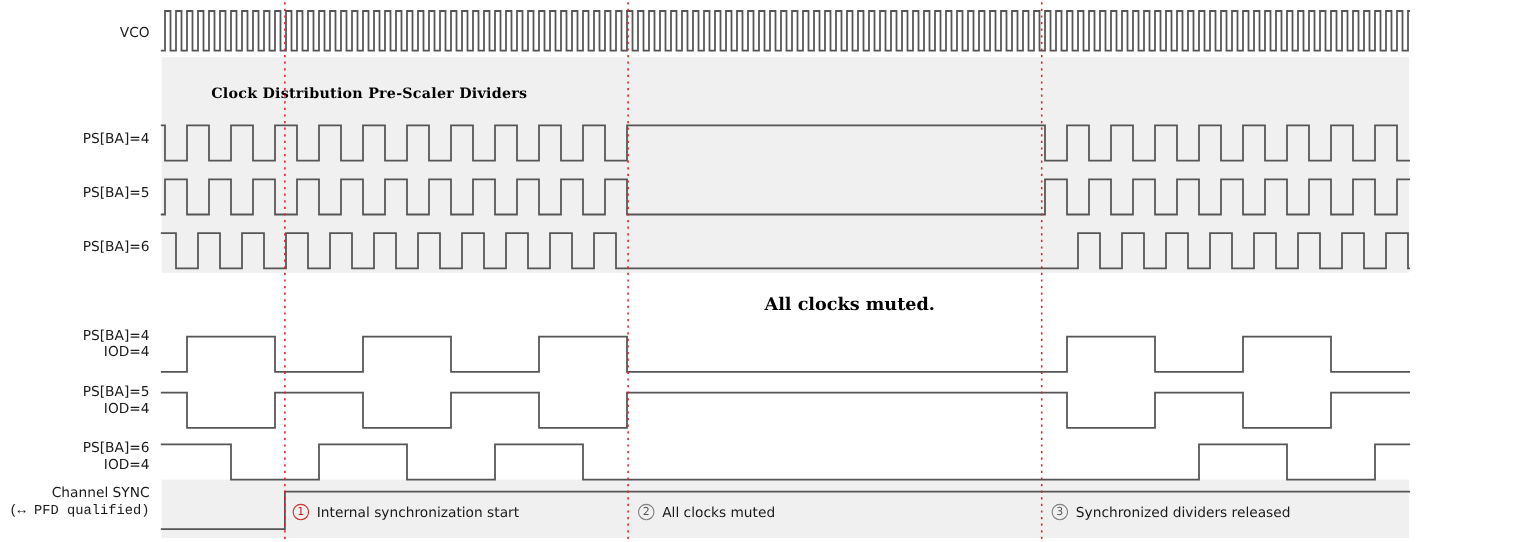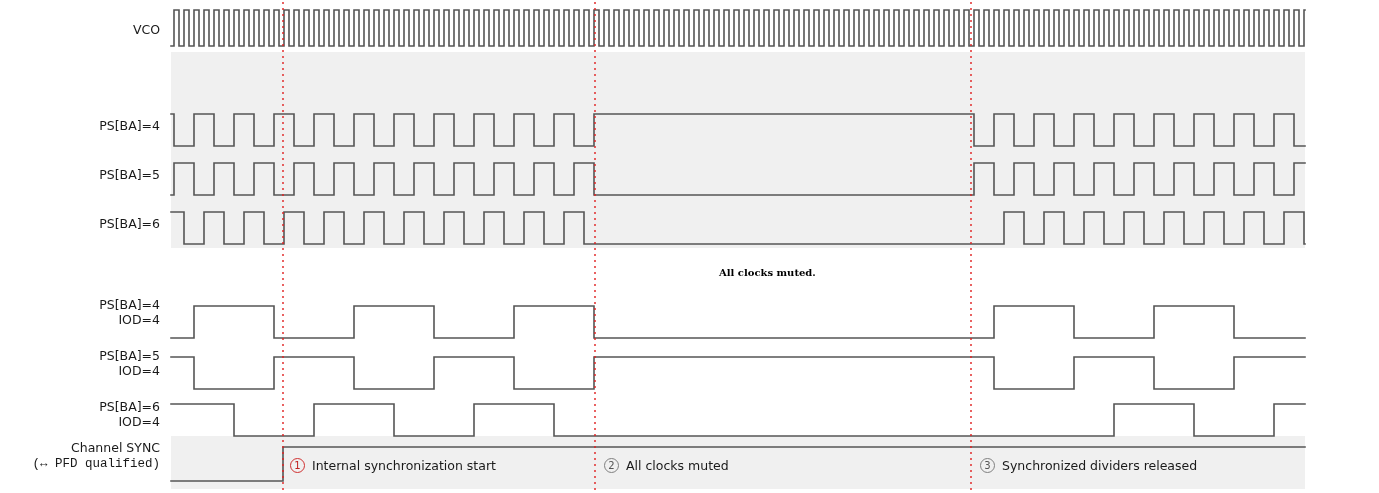--- a/index.html
+++ b/index.html
@@ -11,21 +11,20 @@
     width: 1379px;
     height: 493px;
     font-family: "DejaVu Sans", sans-serif;
     overflow: hidden;
   }
   #root {
     position: relative;
     width: 1094px;
     height: 493px;
     background: #ffffff;
-    margin-left: 24px;
   }
   .panel-bg {
     position: absolute;
     background: #f0f0f0;
   }
   .row-label {
     position: absolute;
     text-align: right;
     font-size: 12.5px;
     color: #1a1a1a;
@@ -70,21 +69,21 @@
     color: #c02020;
     line-height: 1;
     box-sizing: border-box;
   }
   .marker-num.grey {
     border-color: #808080;
     color: #555555;
   }
   .muted-note {
     position: absolute;
-    font-size: 10px;
+    font-size: 16px;
     font-weight: bold;
     color: #000000;
     font-family: "DejaVu Serif", serif;
     white-space: nowrap;
   }
 </style>
 </head>
 <body>
 
 <div id="root">
@@ -103,20 +102,21 @@
 
   <div class="row-label" style="left:0px; top:348px; width:136px;">PS[BA]=5</div>
   <div class="row-label" style="left:0px; top:363px; width:136px;">IOD=4</div>
 
   <div class="row-label" style="left:0px; top:399px; width:136px;">PS[BA]=6</div>
   <div class="row-label" style="left:0px; top:414px; width:136px;">IOD=4</div>
 
   <div class="row-label" style="left:0px; top:440px; width:136px;">Channel SYNC</div>
   <div class="row-label" style="left:0px; top:457px; width:136px;font-family:Liberation Mono, monospace;">(↔ PFD qualified)</div>
 
+  <div class="section-title" style="left:192px; top:78px;">Clock Distribution Pre-Scaler Dividers</div>
   <div class="muted-note" style="left:695px; top:267px;">All clocks muted.</div>
 
   <svg class="wave-svg" width="1379" height="493" viewBox="0 0 1379 493">
     <g id="waves" fill="none" stroke="#555555" stroke-width="1.6" stroke-linecap="square" stroke-linejoin="miter">
         <path d="M 147 46 L 150 46 L 150 10 L 155 10 L 155 46 L 160 46 L 160 10 L 165 10 L 165 46 L 170 46 L 170 10 L 175 10 L 175 46 L 180 46 L 180 10 L 185 10 L 185 46 L 190 46 L 190 10 L 195 10 L 195 46 L 200 46 L 200 10 L 205 10 L 205 46 L 210 46 L 210 10 L 215 10 L 215 46 L 220 46 L 220 10 L 225 10 L 225 46 L 230 46 L 230 10 L 235 10 L 235 46 L 240 46 L 240 10 L 245 10 L 245 46 L 250 46 L 250 10 L 255 10 L 255 46 L 260 46 L 260 10 L 265 10 L 265 46 L 270 46 L 270 10 L 275 10 L 275 46 L 280 46 L 280 10 L 285 10 L 285 46 L 290 46 L 290 10 L 295 10 L 295 46 L 300 46 L 300 10 L 305 10 L 305 46 L 310 46 L 310 10 L 315 10 L 315 46 L 320 46 L 320 10 L 325 10 L 325 46 L 330 46 L 330 10 L 335 10 L 335 46 L 340 46 L 340 10 L 345 10 L 345 46 L 350 46 L 350 10 L 355 10 L 355 46 L 360 46 L 360 10 L 365 10 L 365 46 L 370 46 L 370 10 L 375 10 L 375 46 L 380 46 L 380 10 L 385 10 L 385 46 L 390 46 L 390 10 L 395 10 L 395 46 L 400 46 L 400 10 L 405 10 L 405 46 L 410 46 L 410 10 L 415 10 L 415 46 L 420 46 L 420 10 L 425 10 L 425 46 L 430 46 L 430 10 L 435 10 L 435 46 L 440 46 L 440 10 L 445 10 L 445 46 L 450 46 L 450 10 L 455 10 L 455 46 L 460 46 L 460 10 L 465 10 L 465 46 L 470 46 L 470 10 L 475 10 L 475 46 L 480 46 L 480 10 L 485 10 L 485 46 L 490 46 L 490 10 L 495 10 L 495 46 L 500 46 L 500 10 L 505 10 L 505 46 L 510 46 L 510 10 L 515 10 L 515 46 L 520 46 L 520 10 L 525 10 L 525 46 L 530 46 L 530 10 L 535 10 L 535 46 L 540 46 L 540 10 L 545 10 L 545 46 L 550 46 L 550 10 L 555 10 L 555 46 L 560 46 L 560 10 L 565 10 L 565 46 L 570 46 L 570 10 L 575 10 L 575 46 L 580 46 L 580 10 L 585 10 L 585 46 L 590 46 L 590 10 L 595 10 L 595 46 L 600 46 L 600 10 L 605 10 L 605 46 L 610 46 L 610 10 L 615 10 L 615 46 L 620 46 L 620 10 L 625 10 L 625 46 L 630 46 L 630 10 L 635 10 L 635 46 L 640 46 L 640 10 L 645 10 L 645 46 L 650 46 L 650 10 L 655 10 L 655 46 L 660 46 L 660 10 L 665 10 L 665 46 L 670 46 L 670 10 L 675 10 L 675 46 L 680 46 L 680 10 L 685 10 L 685 46 L 690 46 L 690 10 L 695 10 L 695 46 L 700 46 L 700 10 L 705 10 L 705 46 L 710 46 L 710 10 L 715 10 L 715 46 L 720 46 L 720 10 L 725 10 L 725 46 L 730 46 L 730 10 L 735 10 L 735 46 L 740 46 L 740 10 L 745 10 L 745 46 L 750 46 L 750 10 L 755 10 L 755 46 L 760 46 L 760 10 L 765 10 L 765 46 L 770 46 L 770 10 L 775 10 L 775 46 L 780 46 L 780 10 L 785 10 L 785 46 L 790 46 L 790 10 L 795 10 L 795 46 L 800 46 L 800 10 L 805 10 L 805 46 L 810 46 L 810 10 L 815 10 L 815 46 L 820 46 L 820 10 L 825 10 L 825 46 L 830 46 L 830 10 L 835 10 L 835 46 L 840 46 L 840 10 L 845 10 L 845 46 L 850 46 L 850 10 L 855 10 L 855 46 L 860 46 L 860 10 L 865 10 L 865 46 L 870 46 L 870 10 L 875 10 L 875 46 L 880 46 L 880 10 L 885 10 L 885 46 L 890 46 L 890 10 L 895 10 L 895 46 L 900 46 L 900 10 L 905 10 L 905 46 L 910 46 L 910 10 L 915 10 L 915 46 L 920 46 L 920 10 L 925 10 L 925 46 L 930 46 L 930 10 L 935 10 L 935 46 L 940 46 L 940 10 L 945 10 L 945 46 L 950 46 L 950 10 L 955 10 L 955 46 L 960 46 L 960 10 L 965 10 L 965 46 L 970 46 L 970 10 L 975 10 L 975 46 L 980 46 L 980 10 L 985 10 L 985 46 L 990 46 L 990 10 L 995 10 L 995 46 L 1000 46 L 1000 10 L 1005 10 L 1005 46 L 1010 46 L 1010 10 L 1015 10 L 1015 46 L 1020 46 L 1020 10 L 1025 10 L 1025 46 L 1030 46 L 1030 10 L 1035 10 L 1035 46 L 1040 46 L 1040 10 L 1045 10 L 1045 46 L 1050 46 L 1050 10 L 1055 10 L 1055 46 L 1060 46 L 1060 10 L 1065 10 L 1065 46 L 1070 46 L 1070 10 L 1075 10 L 1075 46 L 1080 46 L 1080 10 L 1085 10 L 1085 46 L 1090 46 L 1090 10 L 1095 10 L 1095 46 L 1100 46 L 1100 10 L 1105 10 L 1105 46 L 1110 46 L 1110 10 L 1115 10 L 1115 46 L 1120 46 L 1120 10 L 1125 10 L 1125 46 L 1130 46 L 1130 10 L 1135 10 L 1135 46 L 1140 46 L 1140 10 L 1145 10 L 1145 46 L 1150 46 L 1150 10 L 1155 10 L 1155 46 L 1160 46 L 1160 10 L 1165 10 L 1165 46 L 1170 46 L 1170 10 L 1175 10 L 1175 46 L 1180 46 L 1180 10 L 1185 10 L 1185 46 L 1190 46 L 1190 10 L 1195 10 L 1195 46 L 1200 46 L 1200 10 L 1205 10 L 1205 46 L 1210 46 L 1210 10 L 1215 10 L 1215 46 L 1220 46 L 1220 10 L 1225 10 L 1225 46 L 1230 46 L 1230 10 L 1235 10 L 1235 46 L 1240 46 L 1240 10 L 1245 10 L 1245 46 L 1250 46 L 1250 10 L 1255 10 L 1255 46 L 1260 46 L 1260 10 L 1265 10 L 1265 46 L 1270 46 L 1270 10 L 1275 10 L 1275 46 L 1280 46 L 1280 10 L 1281 10"></path>
         <path d="M 147 114 L 150 114 L 150 146 L 170 146 L 170 114 L 190 114 L 190 146 L 210 146 L 210 114 L 230 114 L 230 146 L 250 146 L 250 114 L 270 114 L 270 146 L 290 146 L 290 114 L 310 114 L 310 146 L 330 146 L 330 114 L 350 114 L 350 146 L 370 146 L 370 114 L 390 114 L 390 146 L 410 146 L 410 114 L 430 114 L 430 146 L 450 146 L 450 114 L 470 114 L 470 146 L 490 146 L 490 114 L 510 114 L 510 146 L 530 146 L 530 114 L 550 114 L 550 146 L 570 146 L 570 114 L 950 114 L 950 146 L 970 146 L 970 114 L 990 114 L 990 146 L 1010 146 L 1010 114 L 1030 114 L 1030 146 L 1050 146 L 1050 114 L 1070 114 L 1070 146 L 1090 146 L 1090 114 L 1110 114 L 1110 146 L 1130 146 L 1130 114 L 1150 114 L 1150 146 L 1170 146 L 1170 114 L 1190 114 L 1190 146 L 1210 146 L 1210 114 L 1230 114 L 1230 146 L 1250 146 L 1250 114 L 1270 114 L 1270 146 L 1281 146"></path>
         <path d="M 147 195 L 150 195 L 150 163 L 170 163 L 170 195 L 190 195 L 190 163 L 210 163 L 210 195 L 230 195 L 230 163 L 250 163 L 250 195 L 270 195 L 270 163 L 290 163 L 290 195 L 310 195 L 310 163 L 330 163 L 330 195 L 350 195 L 350 163 L 370 163 L 370 195 L 390 195 L 390 163 L 410 163 L 410 195 L 430 195 L 430 163 L 450 163 L 450 195 L 470 195 L 470 163 L 490 163 L 490 195 L 510 195 L 510 163 L 530 163 L 530 195 L 550 195 L 550 163 L 570 163 L 570 195 L 950 195 L 950 163 L 970 163 L 970 195 L 990 195 L 990 163 L 1010 163 L 1010 195 L 1030 195 L 1030 163 L 1050 163 L 1050 195 L 1070 195 L 1070 163 L 1090 163 L 1090 195 L 1110 195 L 1110 163 L 1130 163 L 1130 195 L 1150 195 L 1150 163 L 1170 163 L 1170 195 L 1190 195 L 1190 163 L 1210 163 L 1210 195 L 1230 195 L 1230 163 L 1250 163 L 1250 195 L 1270 195 L 1270 163 L 1281 163"></path>
         <path d="M 147 212 L 160 212 L 160 244 L 180 244 L 180 212 L 200 212 L 200 244 L 220 244 L 220 212 L 240 212 L 240 244 L 260 244 L 260 212 L 280 212 L 280 244 L 300 244 L 300 212 L 320 212 L 320 244 L 340 244 L 340 212 L 360 212 L 360 244 L 380 244 L 380 212 L 400 212 L 400 244 L 420 244 L 420 212 L 440 212 L 440 244 L 460 244 L 460 212 L 480 212 L 480 244 L 500 244 L 500 212 L 520 212 L 520 244 L 540 244 L 540 212 L 560 212 L 560 244 L 960 244 L 960 244 L 980 244 L 980 212 L 1000 212 L 1000 244 L 1020 244 L 1020 212 L 1040 212 L 1040 244 L 1060 244 L 1060 212 L 1080 212 L 1080 244 L 1100 244 L 1100 212 L 1120 212 L 1120 244 L 1140 244 L 1140 212 L 1160 212 L 1160 244 L 1180 244 L 1180 212 L 1200 212 L 1200 244 L 1220 244 L 1220 212 L 1240 212 L 1240 244 L 1260 244 L 1260 212 L 1280 212 L 1280 244 L 1281 244"></path>
         <path d="M 147 338 L 170 338 L 170 306 L 250 306 L 250 338 L 330 338 L 330 306 L 410 306 L 410 338 L 490 338 L 490 306 L 570 306 L 570 338 L 970 338 L 970 306 L 1050 306 L 1050 338 L 1130 338 L 1130 306 L 1210 306 L 1210 338 L 1281 338"></path>
         <path d="M 147 357 L 170 357 L 170 389 L 250 389 L 250 357 L 330 357 L 330 389 L 410 389 L 410 357 L 490 357 L 490 389 L 570 389 L 570 357 L 970 357 L 970 389 L 1050 389 L 1050 357 L 1130 357 L 1130 389 L 1210 389 L 1210 357 L 1281 357"></path>

